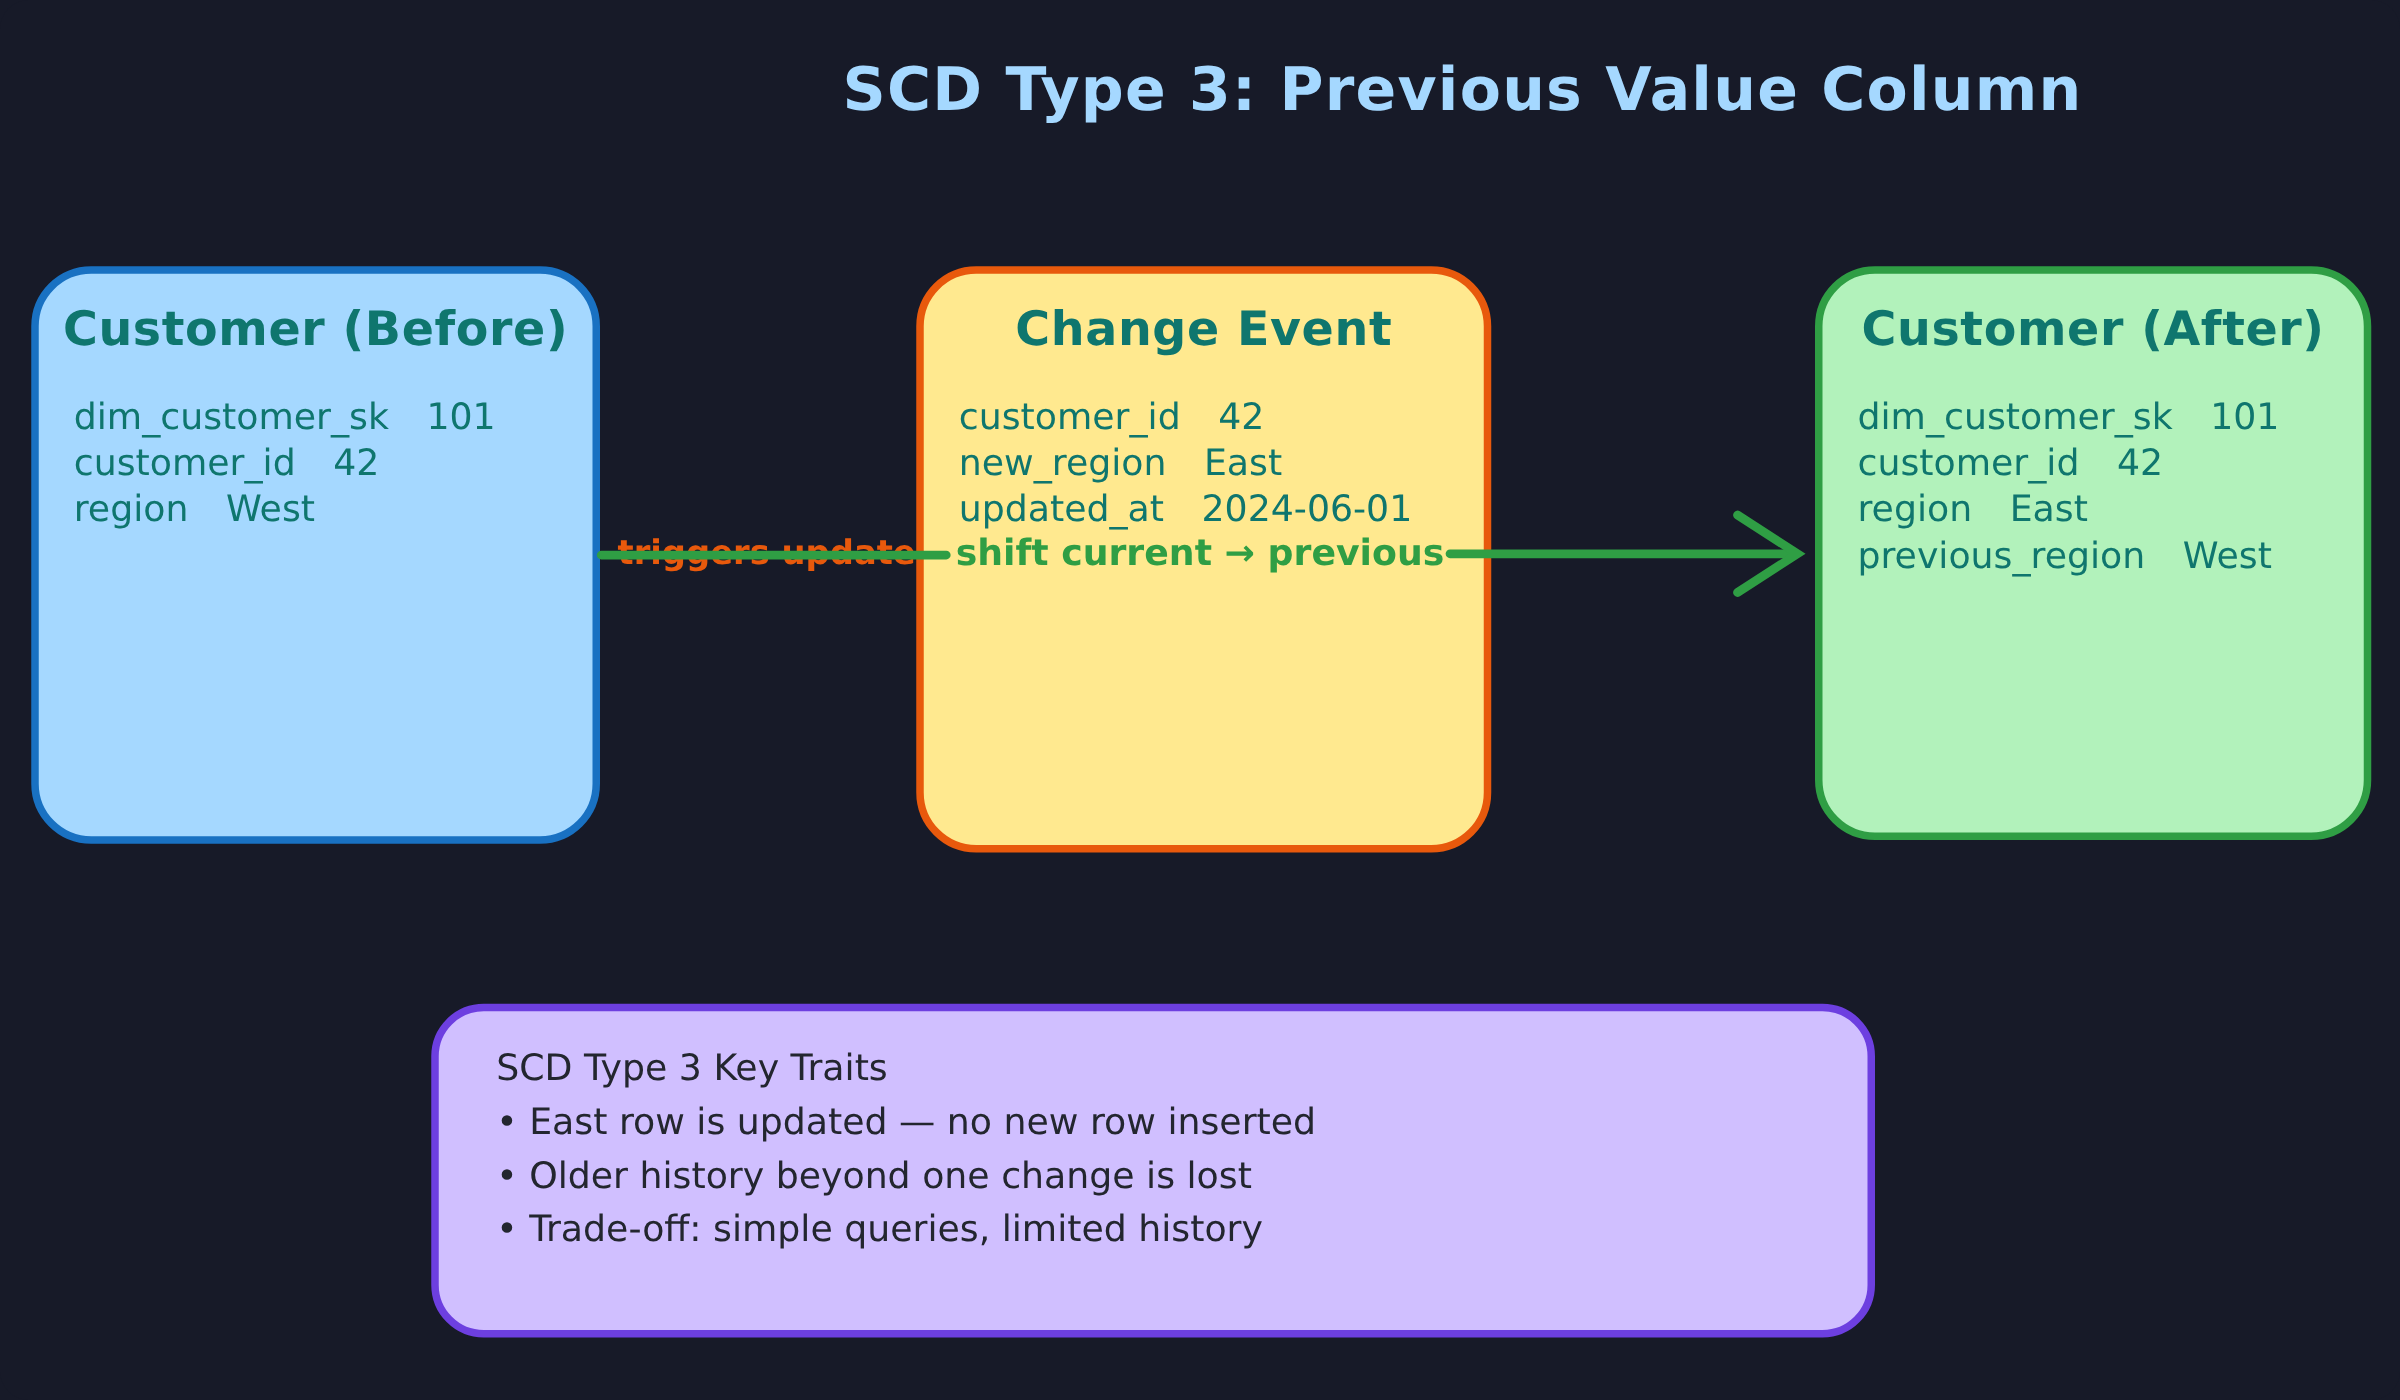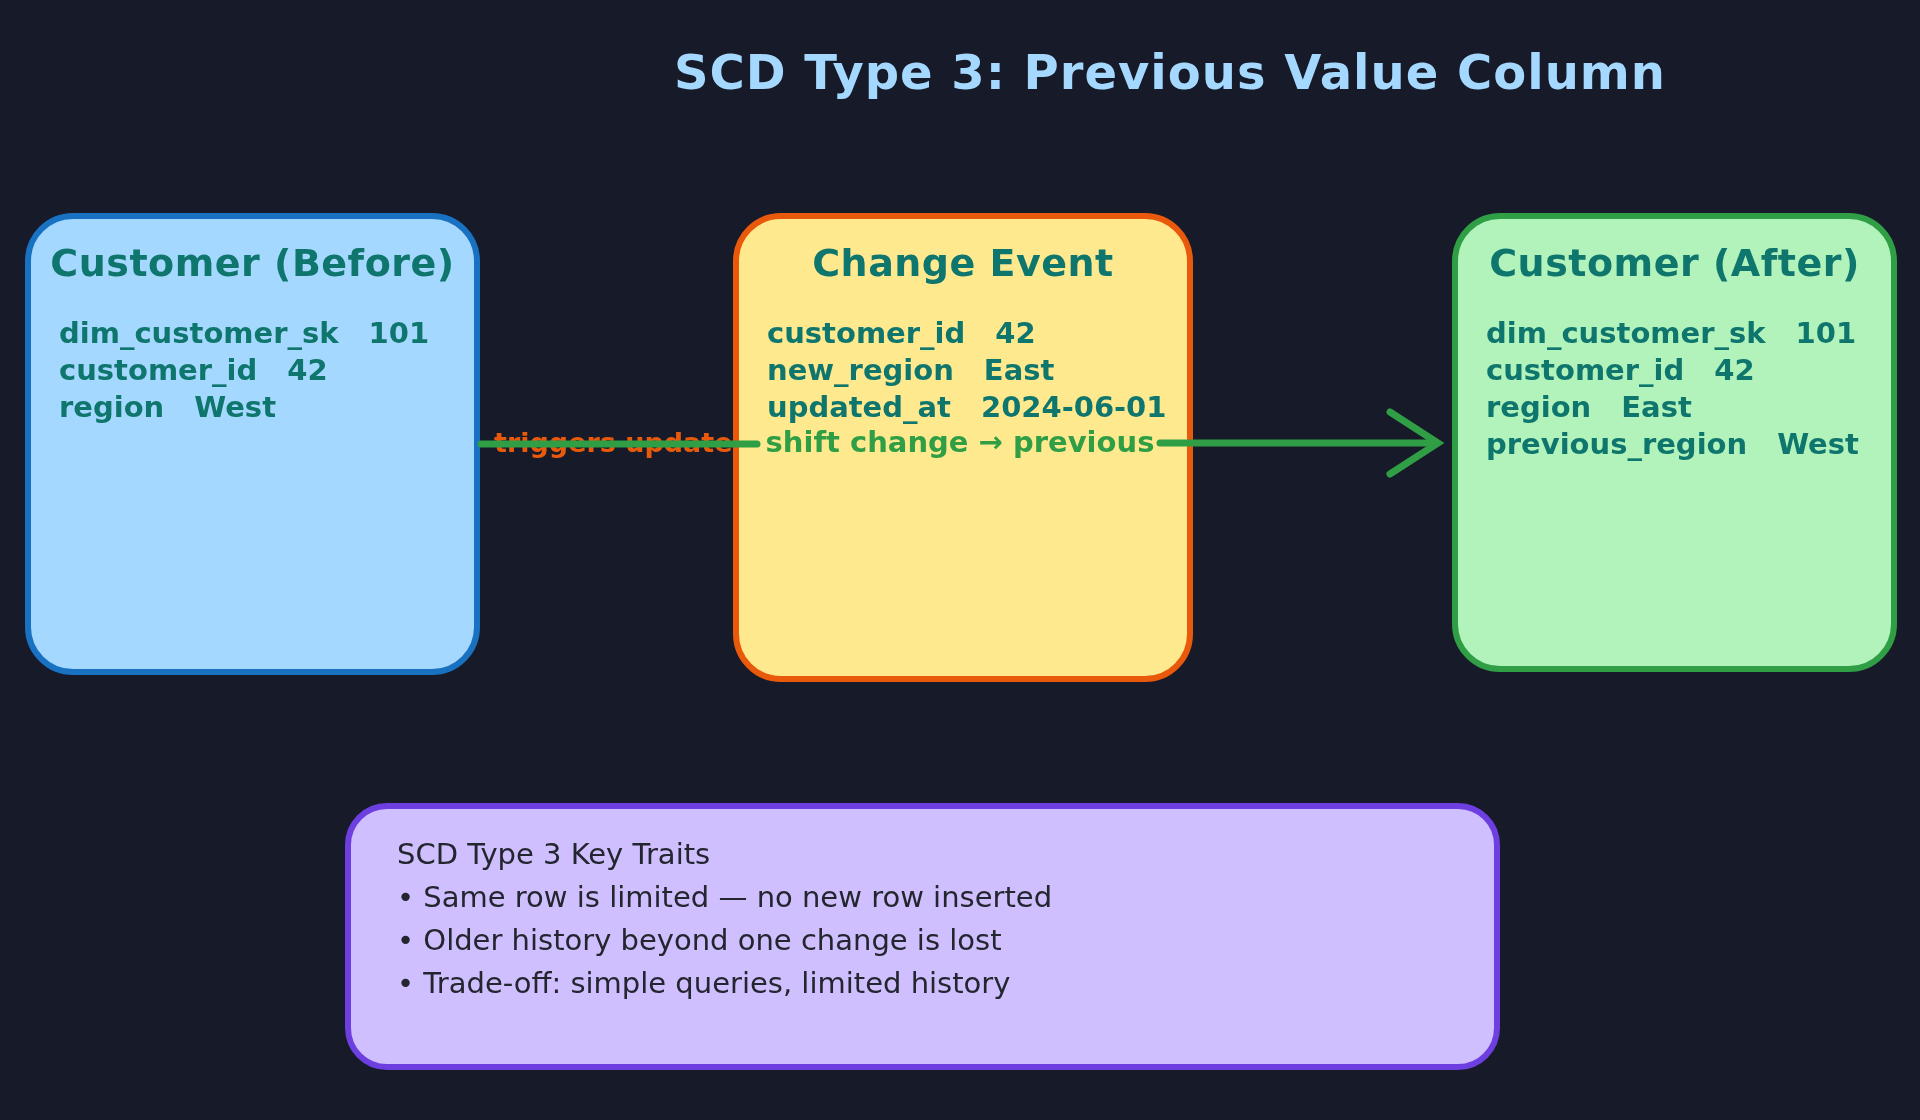--- a/index.html
+++ b/index.html
@@ -13,21 +13,21 @@
   }
   .node{
     position:absolute;box-sizing:border-box;border:6px solid;z-index:1;
     border-radius:48px;color:#0f766e;
   }
   .node-before{left:25px;top:213px;width:455px;height:462px;background:#a5d8ff;border-color:#1971c2;}
   .node-event{left:733px;top:213px;width:460px;height:469px;background:#ffe98f;border-color:#e8590c;}
   .node-after{left:1452px;top:213px;width:445px;height:459px;background:#b2f2bb;border-color:#2f9e44;}
   .ntitle{margin-top:22px;text-align:center;font-size:38px;font-weight:600;letter-spacing:0.5px;}
   .rows{margin:30px 0 0 28px;}
-  .row{font-size:29px;line-height:37px;font-weight:700;white-space:nowrap;}
+  .row{font-size:29px;line-height:37px;font-weight:400;white-space:nowrap;}
   .row .val{margin-left:30px;}
   .overlay-label{position:absolute;z-index:4;text-align:center;font-weight:600;white-space:nowrap;}
   .trigger-label{left:494px;top:427px;width:220px;font-size:27px;color:#e8590c;}
   .shift-label{left:760px;top:425px;width:400px;font-size:29px;color:#2f9e44;}
   .connector-layer{position:absolute;left:0;top:0;width:1920px;height:1120px;z-index:6;pointer-events:none;}
   .traits-box{
     position:absolute;box-sizing:border-box;left:345px;top:803px;width:1155px;height:267px;
     background:#d0bfff;border:6px solid #6d3fe0;border-radius:42px;z-index:1;
     padding:24px 30px 0 46px;color:#23262f;
   }
@@ -62,30 +62,30 @@
     <div class="ntitle">Customer (After)</div>
     <div class="rows">
       <div class="row"><span>dim_customer_sk</span><span class="val">101</span></div>
       <div class="row"><span>customer_id</span><span class="val">42</span></div>
       <div class="row"><span>region</span><span class="val">East</span></div>
       <div class="row"><span>previous_region</span><span class="val">West</span></div>
     </div>
   </div>
 
   <div class="overlay-label trigger-label">triggers update</div>
-  <div class="overlay-label shift-label">shift change → previous</div>
+  <div class="overlay-label shift-label">shift current → previous</div>
 
   <svg class="connector-layer" viewBox="0 0 1920 1120" xmlns="http://www.w3.org/2000/svg">
     <g stroke="#2f9e44" stroke-width="7" stroke-linecap="round" fill="none">
       <line x1="481" y1="444" x2="757" y2="444"></line>
       <line x1="1160" y1="443" x2="1436" y2="443"></line>
       <path d="M1390 412 L1438 443 L1390 474"></path>
     </g>
   </svg>
 
   <div class="traits-box">
     <div class="traits-line">SCD Type 3 Key Traits</div>
-    <div class="traits-line">• Same row is limited — no new row inserted</div>
+    <div class="traits-line">• East row is updated — no new row inserted</div>
     <div class="traits-line">• Older history beyond one change is lost</div>
     <div class="traits-line">• Trade-off: simple queries, limited history</div>
   </div>
 
 </div>
 
 </body></html>

